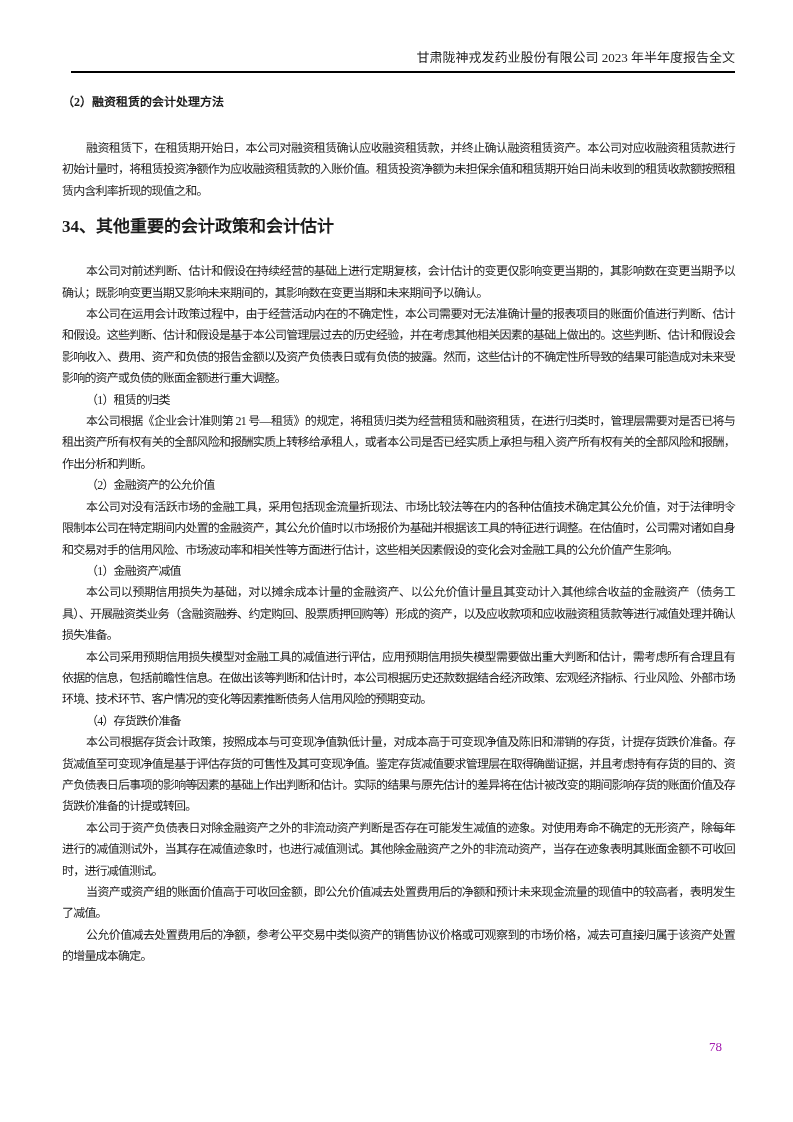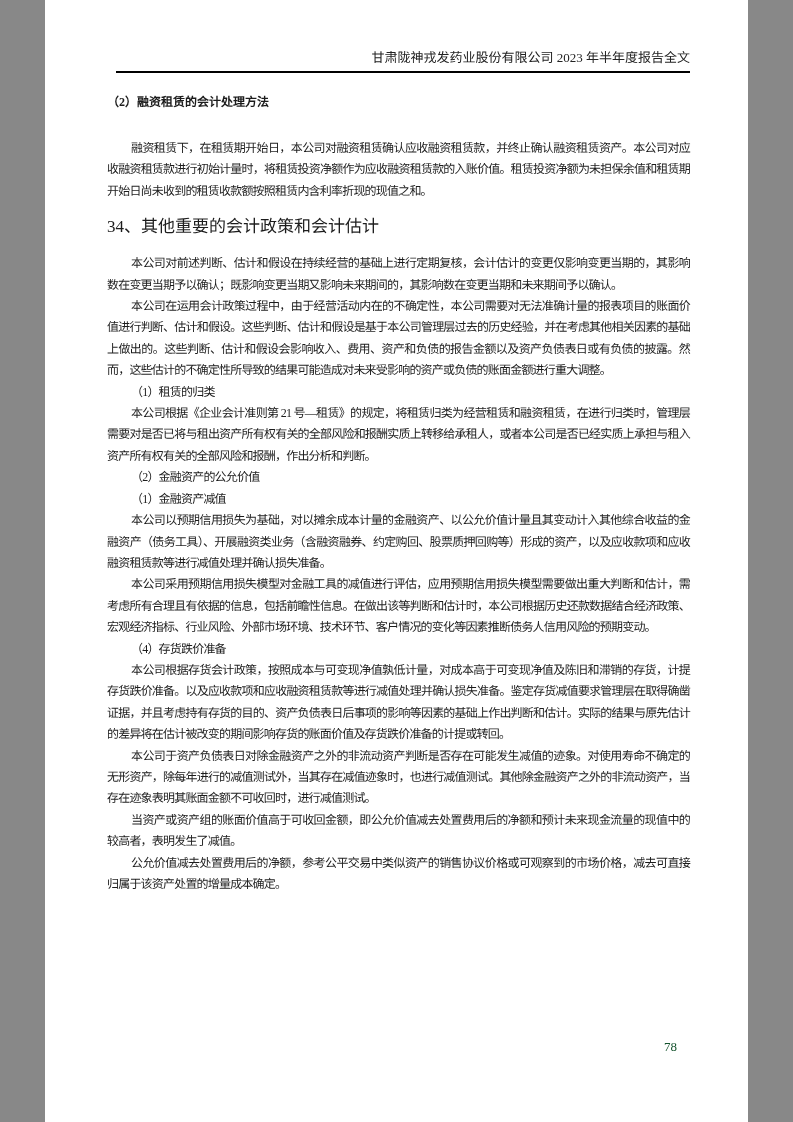--- a/index.html
+++ b/index.html
@@ -1,18 +1,18 @@
 <!DOCTYPE html>
 <html lang="zh-CN"><head>
 <meta charset="utf-8">
 <style>
   html, body { margin: 0; padding: 0; background: #888; }
   .page {
     position: relative;
-    width: 703px;
+    width: 793px;
     height: 1122px;
     margin: 0 auto;
     background: #ffffff;
     color: #1c1c1c;
     box-sizing: border-box;
     padding: 50px 58px 0 62px;
     overflow: hidden;
     font-family: "Liberation Serif", "DejaVu Serif", serif;
   }
   .doc-header {
@@ -26,39 +26,39 @@
     margin-top: 5px;
     margin-left: 9px;
   }
   .h-sub {
     font-weight: bold;
     font-size: 12px;
     line-height: 18px;
     margin: 20px 0 27px 0;
   }
   .h-main {
-    font-weight: normal;
+    font-weight: bold;
     font-size: 17px;
     line-height: 20px;
-    margin: 15px 0 16px 0;
+    margin: 15px 0 24px 0;
   }
   .para {
     margin: 0;
     font-size: 12px;
     line-height: 21.4px;
     letter-spacing: -0.8px;
     text-indent: 2em;
     text-align: justify;
   }
   .page-number {
     position: absolute;
     top: 1039px;
     right: 71px;
     font-size: 13px;
-    color: #14532d;
+    color: #a21caf;
   }
 </style>
 </head>
 <body>
 
 <div class="page">
 
   <div class="doc-header">
     <span>甘肃陇神戎发药业股份有限公司 2023 年半年度报告全文</span>
   </div>
@@ -66,25 +66,26 @@
 
   <div>
     <h3 class="h-sub">（2）融资租赁的会计处理方法</h3>
     <p class="para">融资租赁下，在租赁期开始日，本公司对融资租赁确认应收融资租赁款，并终止确认融资租赁资产。本公司对应收融资租赁款进行初始计量时，将租赁投资净额作为应收融资租赁款的入账价值。租赁投资净额为未担保余值和租赁期开始日尚未收到的租赁收款额按照租赁内含利率折现的现值之和。</p>
     <h2 class="h-main">34、其他重要的会计政策和会计估计</h2>
     <p class="para">本公司对前述判断、估计和假设在持续经营的基础上进行定期复核，会计估计的变更仅影响变更当期的，其影响数在变更当期予以确认；既影响变更当期又影响未来期间的，其影响数在变更当期和未来期间予以确认。</p>
     <p class="para">本公司在运用会计政策过程中，由于经营活动内在的不确定性，本公司需要对无法准确计量的报表项目的账面价值进行判断、估计和假设。这些判断、估计和假设是基于本公司管理层过去的历史经验，并在考虑其他相关因素的基础上做出的。这些判断、估计和假设会影响收入、费用、资产和负债的报告金额以及资产负债表日或有负债的披露。然而，这些估计的不确定性所导致的结果可能造成对未来受影响的资产或负债的账面金额进行重大调整。</p>
     <p class="para">（1）租赁的归类</p>
     <p class="para">本公司根据《企业会计准则第 21 号—租赁》的规定，将租赁归类为经营租赁和融资租赁，在进行归类时，管理层需要对是否已将与租出资产所有权有关的全部风险和报酬实质上转移给承租人，或者本公司是否已经实质上承担与租入资产所有权有关的全部风险和报酬，作出分析和判断。</p>
     <p class="para">（2）金融资产的公允价值</p>
+    <p class="para">本公司对没有活跃市场的金融工具，采用包括现金流量折现法、市场比较法等在内的各种估值技术确定其公允价值，对于法律明令限制本公司在特定期间内处置的金融资产，其公允价值时以市场报价为基础并根据该工具的特征进行调整。在估值时，公司需对诸如自身和交易对手的信用风险、市场波动率和相关性等方面进行估计，这些相关因素假设的变化会对金融工具的公允价值产生影响。</p>
     <p class="para">（1）金融资产减值</p>
     <p class="para">本公司以预期信用损失为基础，对以摊余成本计量的金融资产、以公允价值计量且其变动计入其他综合收益的金融资产（债务工具）、开展融资类业务（含融资融券、约定购回、股票质押回购等）形成的资产，以及应收款项和应收融资租赁款等进行减值处理并确认损失准备。</p>
     <p class="para">本公司采用预期信用损失模型对金融工具的减值进行评估，应用预期信用损失模型需要做出重大判断和估计，需考虑所有合理且有依据的信息，包括前瞻性信息。在做出该等判断和估计时，本公司根据历史还款数据结合经济政策、宏观经济指标、行业风险、外部市场环境、技术环节、客户情况的变化等因素推断债务人信用风险的预期变动。</p>
     <p class="para">（4）存货跌价准备</p>
-    <p class="para">本公司根据存货会计政策，按照成本与可变现净值孰低计量，对成本高于可变现净值及陈旧和滞销的存货，计提存货跌价准备。以及应收款项和应收融资租赁款等进行减值处理并确认损失准备。鉴定存货减值要求管理层在取得确凿证据，并且考虑持有存货的目的、资产负债表日后事项的影响等因素的基础上作出判断和估计。实际的结果与原先估计的差异将在估计被改变的期间影响存货的账面价值及存货跌价准备的计提或转回。</p>
+    <p class="para">本公司根据存货会计政策，按照成本与可变现净值孰低计量，对成本高于可变现净值及陈旧和滞销的存货，计提存货跌价准备。存货减值至可变现净值是基于评估存货的可售性及其可变现净值。鉴定存货减值要求管理层在取得确凿证据，并且考虑持有存货的目的、资产负债表日后事项的影响等因素的基础上作出判断和估计。实际的结果与原先估计的差异将在估计被改变的期间影响存货的账面价值及存货跌价准备的计提或转回。</p>
     <p class="para">本公司于资产负债表日对除金融资产之外的非流动资产判断是否存在可能发生减值的迹象。对使用寿命不确定的无形资产，除每年进行的减值测试外，当其存在减值迹象时，也进行减值测试。其他除金融资产之外的非流动资产，当存在迹象表明其账面金额不可收回时，进行减值测试。</p>
     <p class="para">当资产或资产组的账面价值高于可收回金额，即公允价值减去处置费用后的净额和预计未来现金流量的现值中的较高者，表明发生了减值。</p>
     <p class="para">公允价值减去处置费用后的净额，参考公平交易中类似资产的销售协议价格或可观察到的市场价格，减去可直接归属于该资产处置的增量成本确定。</p>
   </div>
 
   <div class="page-number">78</div>
 
 </div>
 
 </body></html>

